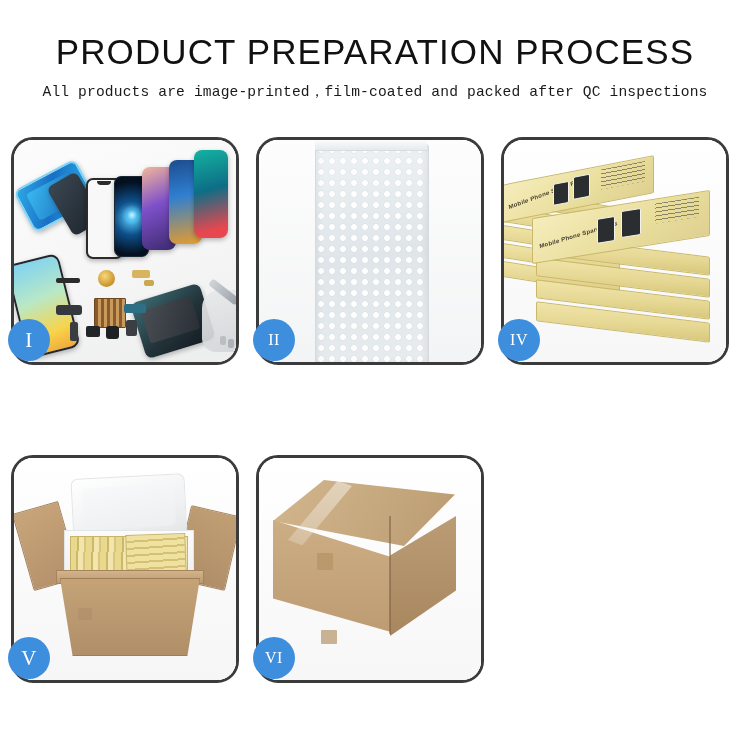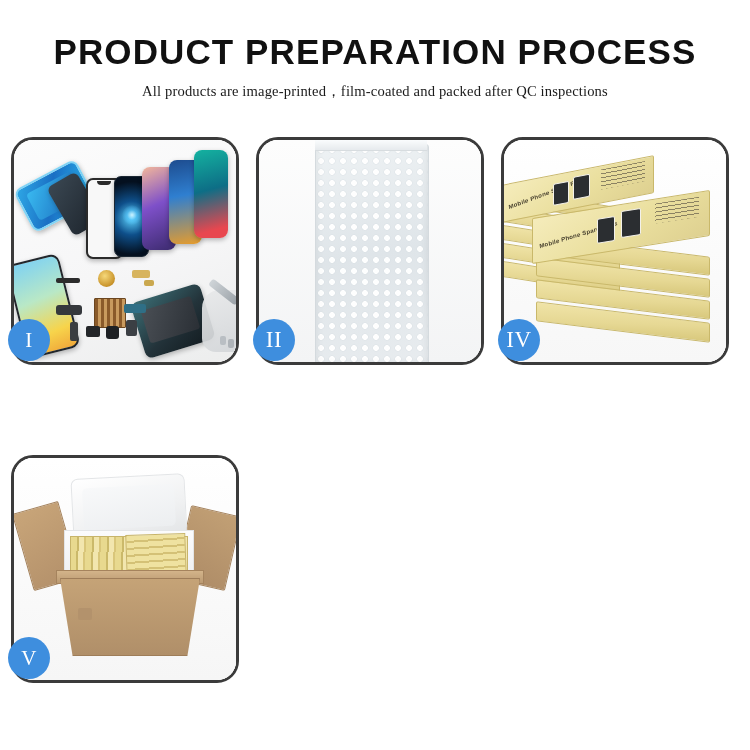--- a/index.html
+++ b/index.html
@@ -17,29 +17,29 @@
 
   
   #header {
     width: 750px;
     padding-top: 34px;
     text-align: center;
   }
   #page-title {
     font-family: "Liberation Sans", sans-serif;
     font-size: 35px;
-    font-weight: bold;
+    font-weight: normal;
     letter-spacing: 1.1px;
     color: #111111;
     line-height: 1.05;
     white-space: nowrap;
   }
   #page-subtitle {
     margin-top: 11px;
-    font-family: Liberation Serif, serif;
+    font-family: Liberation Mono, monospace;
     font-size: 14.6px;
     font-weight: normal;
     letter-spacing: 0.15px;
     color: #1a1a1a;
     white-space: nowrap;
   }
 
   
   #steps-grid {
     position: absolute;
@@ -88,21 +88,21 @@
     background: #3e8ede;
     color: #ffffff;
     display: flex;
     align-items: center;
     justify-content: center;
     font-family: "Liberation Serif", serif;
     font-size: 21px;
     letter-spacing: 0.5px;
     z-index: 5;
   }
-  .step-badge.wide { font-size: 23px; }
+  .step-badge.wide { font-size: 16px; }
   .step-badge.xwide { font-size: 15px; }
 
   
   .p1-bg { background: linear-gradient(160deg,#fcfcfc 0%, #f6f6f7 55%, #eceded 100%); }
   .phone {
     position: absolute;
     border-radius: 9px;
     box-shadow: 0 2px 5px rgba(0,0,0,0.28);
   }
   .ph-blue-flat {
@@ -582,14 +582,28 @@
         <div class="c5-contents2"></div>
         <div class="c5-shadowline"></div>
         <div class="c5-rim"></div>
         <div class="c5-body"></div>
         <div class="c5-tab1"></div>
       </div>
     </div>
     <div class="step-badge">V</div>
   </div>
 
+  <div class="step-panel">
+    <div class="panel-clip">
+      <div class="photo p6-bg">
+        <div class="c6-top"></div>
+        <div class="c6-left"></div>
+        <div class="c6-right"></div>
+        <div class="c6-tape"></div>
+        <div class="c6-edge"></div>
+        <div class="c6-tab-a"></div>
+        <div class="c6-tab-b"></div>
+      </div>
+    </div>
+    <div class="step-badge wide">VI</div>
+  </div>
 
 </div>
 
 </body></html>

